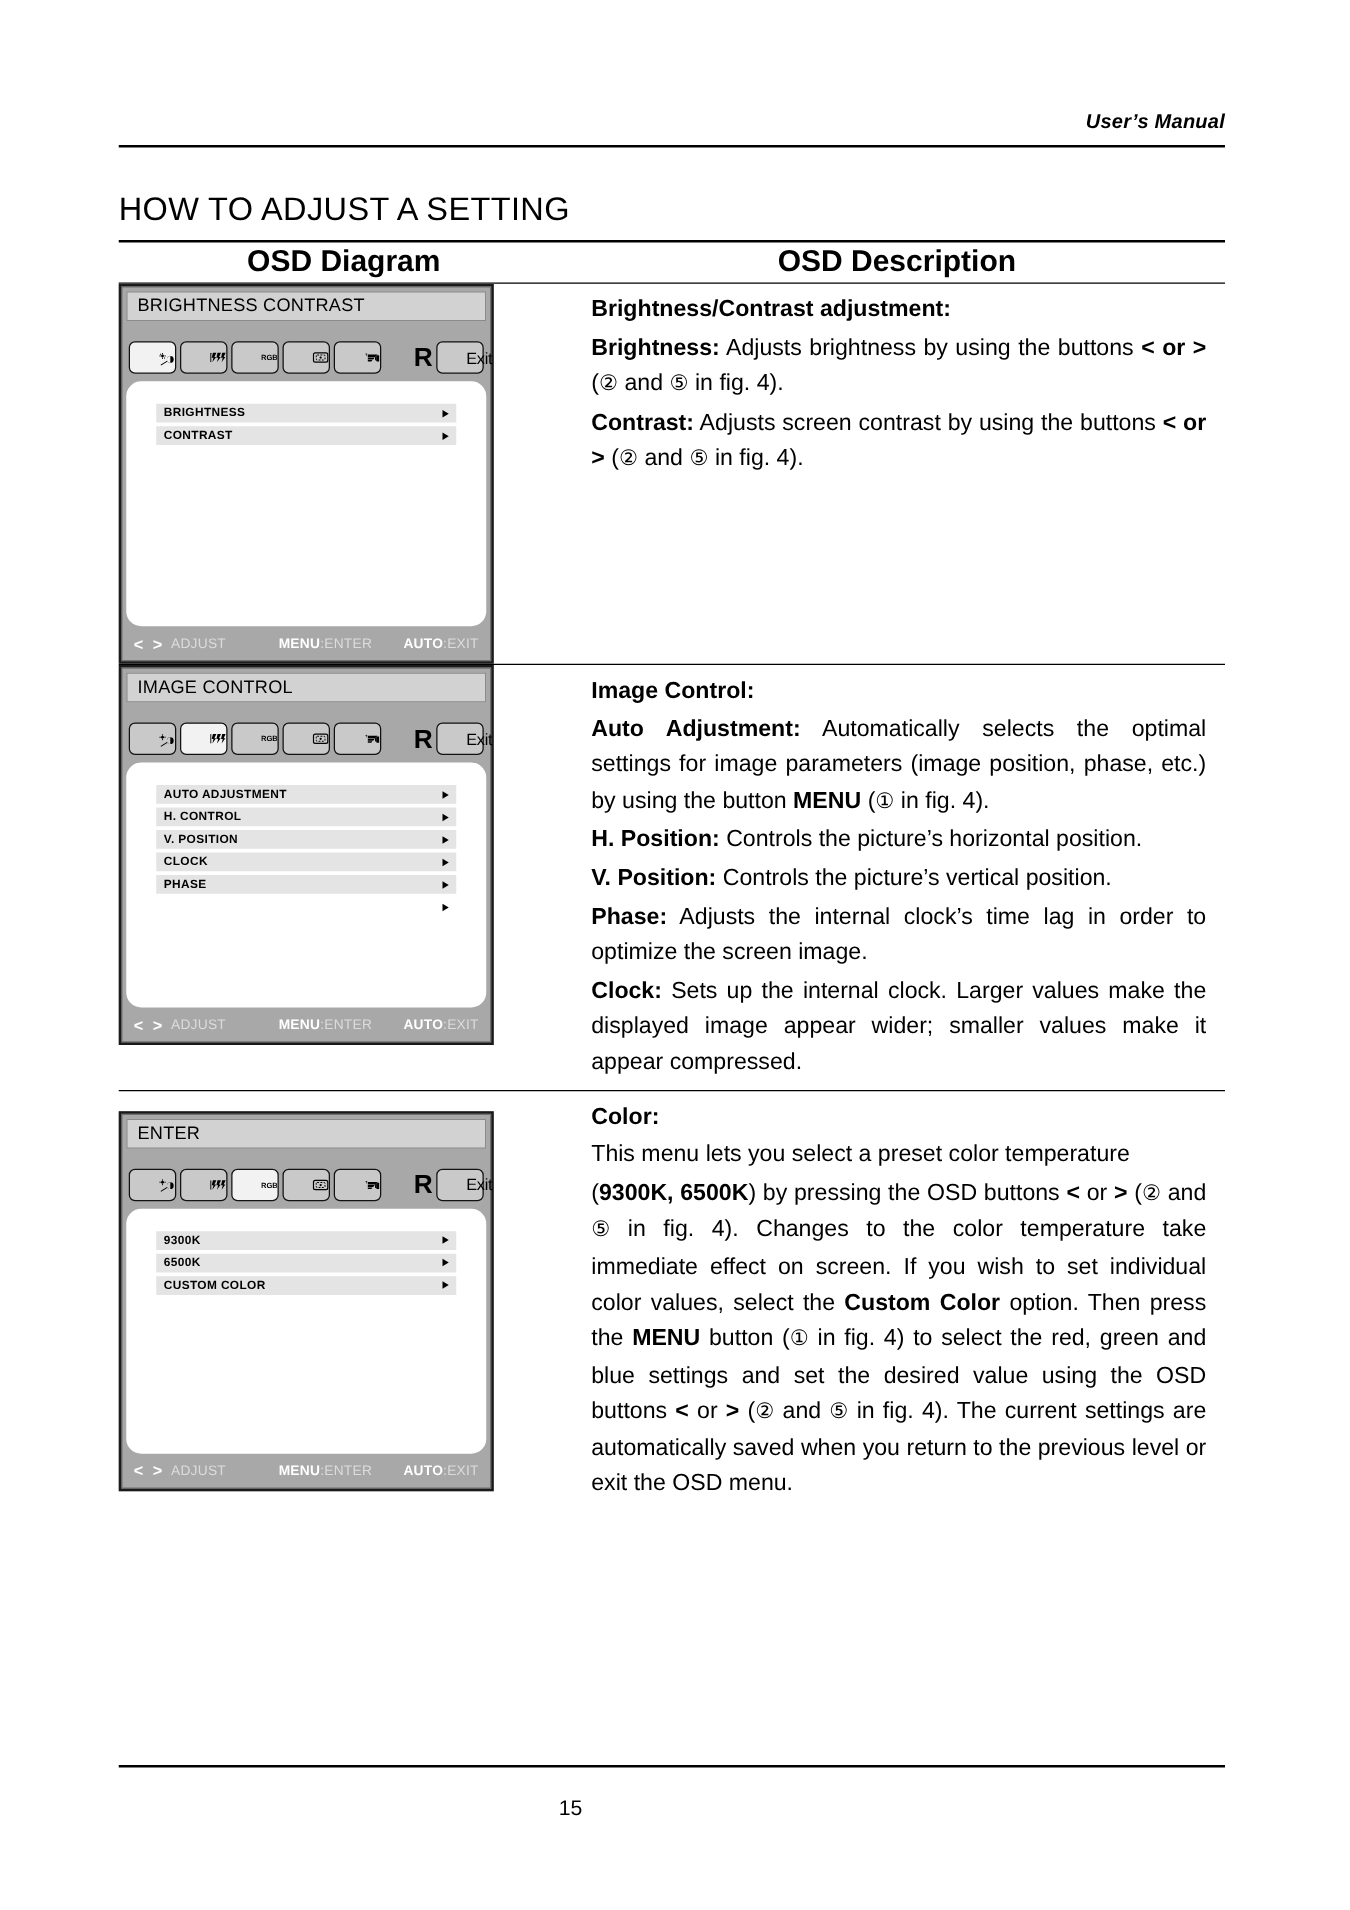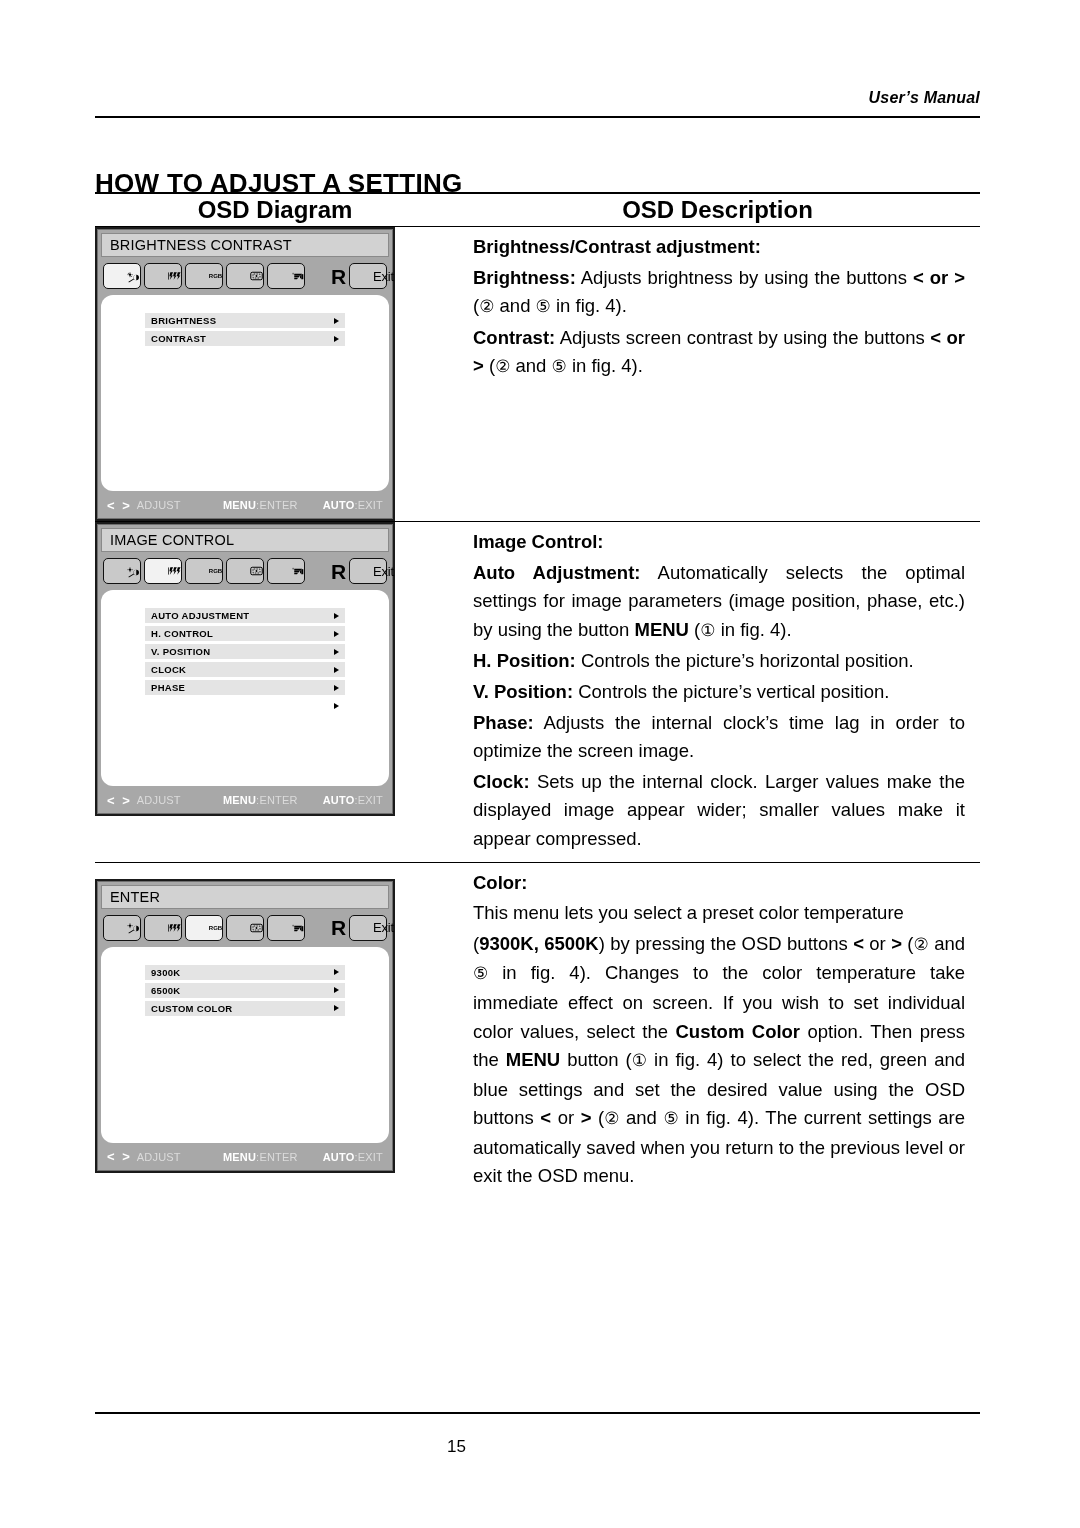--- a/index.html
+++ b/index.html
@@ -41,23 +41,23 @@
   .header-rule {
     margin-top: 6px;
     border-top: 2.5px solid #000;
     width: 100%;
   }
 
   
   .section-title {
     position: absolute;
     left: 95px;
-    top: 168px;
+    top: 152px;
     font-size: 26px;
-    font-weight: bold;
+    font-weight: normal;
     letter-spacing: .3px;
   }
 
   
   .tbl {
     position: absolute;
     left: 95px;
     top: 192px;
     width: 885px;
   }
@@ -111,21 +111,21 @@
   .osd {
     width: 300px;
     background: #a8a8a8;
     border: 2px solid #1a1a1a;
     box-sizing: border-box;
     padding: 0;
     position: relative;
     box-shadow: 0 0 0 1px #6f6f6f inset;
   }
   .osd-title {
-    margin: 4px 4px 4px 4px;
+    margin: 4px 4px 14px 4px;
     height: 24px;
     background: #d2d2d2;
     border: 1px solid #8a8a8a;
     display: flex;
     align-items: center;
     padding-left: 8px;
     font-size: 14.5px;
     letter-spacing: .2px;
     color: #000;
     box-sizing: border-box;
@@ -177,21 +177,21 @@
     background: #ffffff;
     border-radius: 12px;
     height: 196px;
     position: relative;
     box-sizing: border-box;
     padding-top: 18px;
   }
 
   .menu-row {
     margin: 0 auto 3px auto;
-    width: 200px;
+    width: 240px;
     height: 15px;
     background: #e4e4e4;
     display: flex;
     align-items: center;
     justify-content: space-between;
     padding: 0 6px;
     box-sizing: border-box;
   }
   .menu-label {
     font-size: 9.5px;

